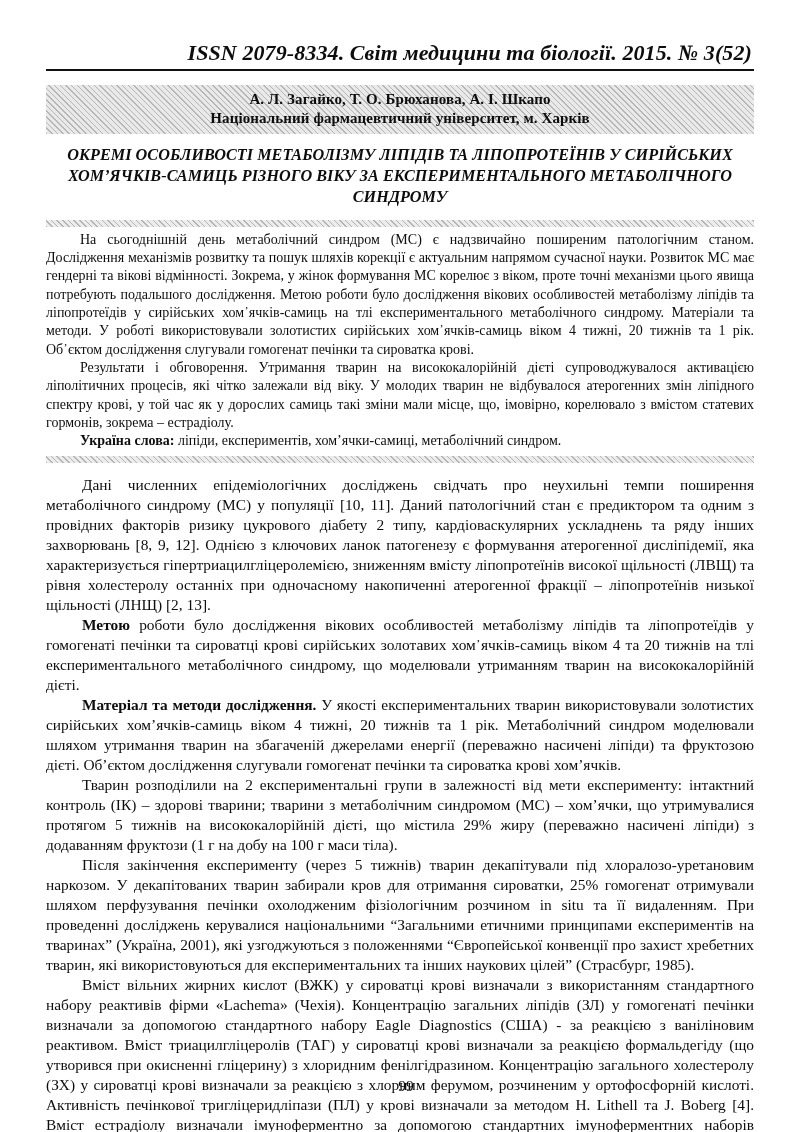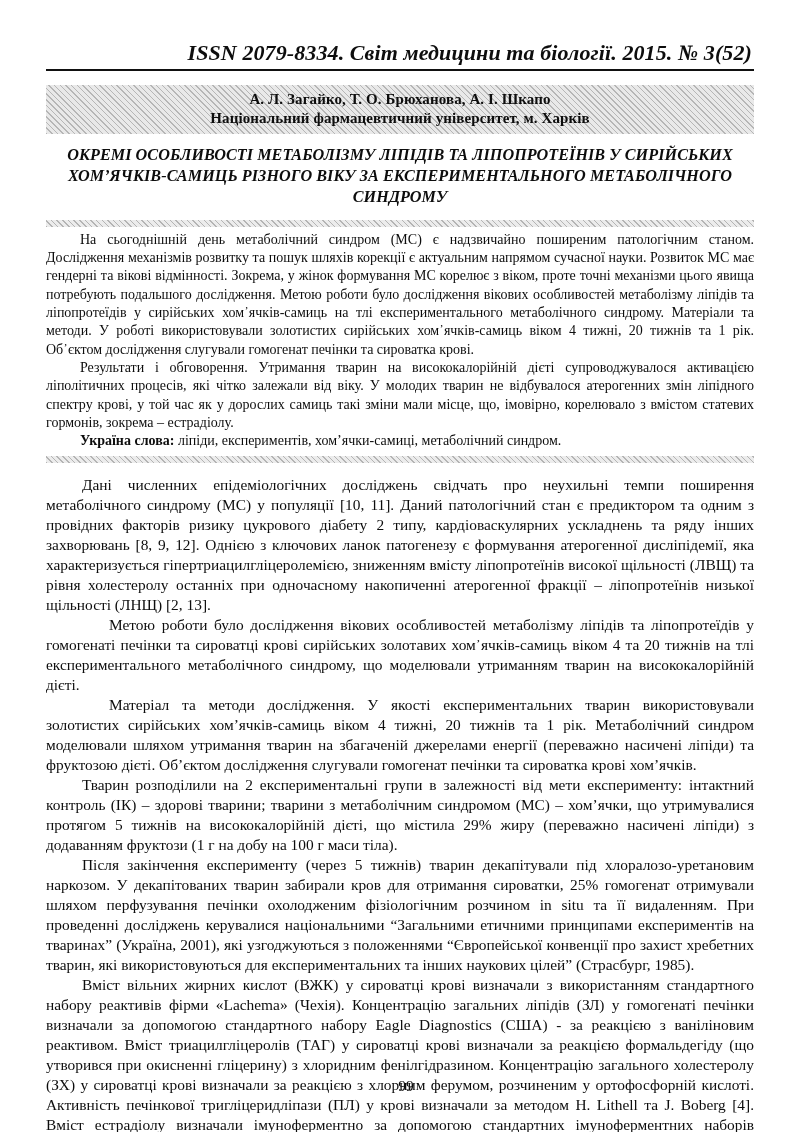--- a/index.html
+++ b/index.html
@@ -121,22 +121,21 @@
     line-height: 1.30;
     text-align: justify;
     text-justify: inter-word;
     margin-top: 12px;
   }
   .body-text p {
     margin: 0;
     text-indent: 36px;
   }
   .body-text b {
-    font-weight: normal;
-    margin-left: 27px;
+    font-weight: bold;
   }
 
   
   .page-number {
     position: absolute;
     left: 12px;
     right: 0;
     bottom: 37px;
     text-align: center;
     font-size: 15.5px;

